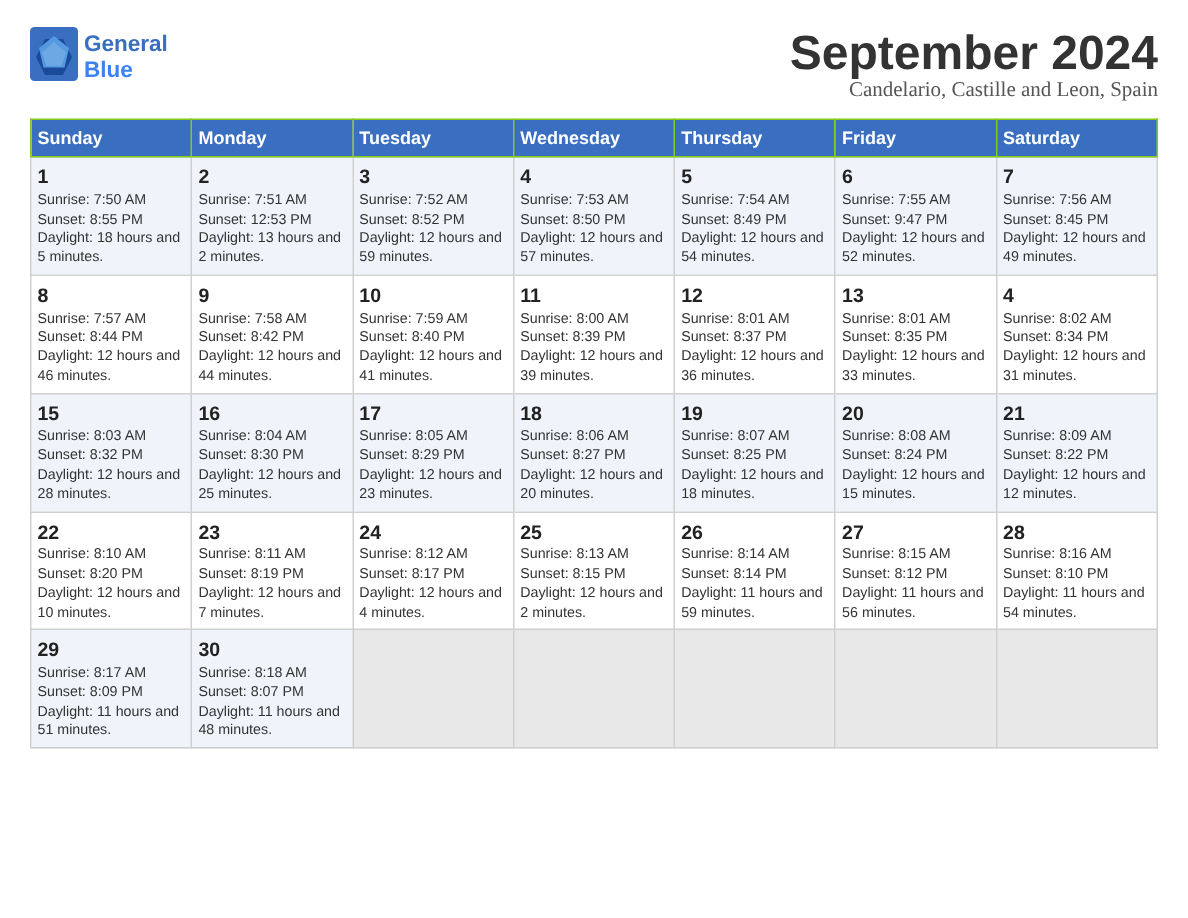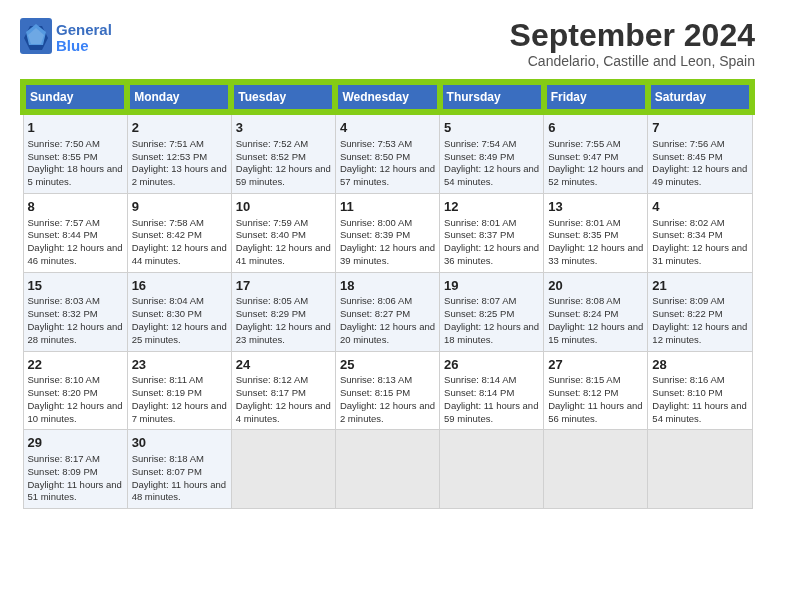--- a/index.html
+++ b/index.html
@@ -6,21 +6,21 @@
     body {
       font-family: Arial, sans-serif;
       background: #fff;
       width: 792px;
       height: 612px;
       overflow: hidden;
     }
     .page {
       width: 792px;
       height: 452px;
-      padding: 18px 37px 12px 20px;
+      padding: 18px 20px 12px 20px;
     }
     .header {
       display: flex;
       justify-content: space-between;
       align-items: flex-start;
       margin-bottom: 10px;
     }
     .logo {
       display: flex;
       align-items: center;
@@ -30,36 +30,37 @@
     }
     .main-title {
       font-size: 32px;
       font-weight: bold;
       color: #333;
       line-height: 1.1;
     }
     .subtitle {
       font-size: 14px;
       color: #555;
+      font-family: Liberation Serif, serif;
     }
     table {
       width: 100%;
       border-collapse: collapse;
       table-layout: fixed;
     }
     thead tr {
       background-color: #3a6ec0;
     }
     thead th {
       color: #fff;
       font-size: 12px;
       font-weight: bold;
       padding: 5px 4px;
       text-align: left;
-      border: 6px solid #84cc16;
+      border: 1px solid #84cc16;
     }
     tbody tr {
       vertical-align: top;
     }
     tbody td {
       font-size: 9.5px;
       color: #333;
       padding: 4px 4px;
       border: 1px solid #d0d0d0;
       line-height: 1.35;

